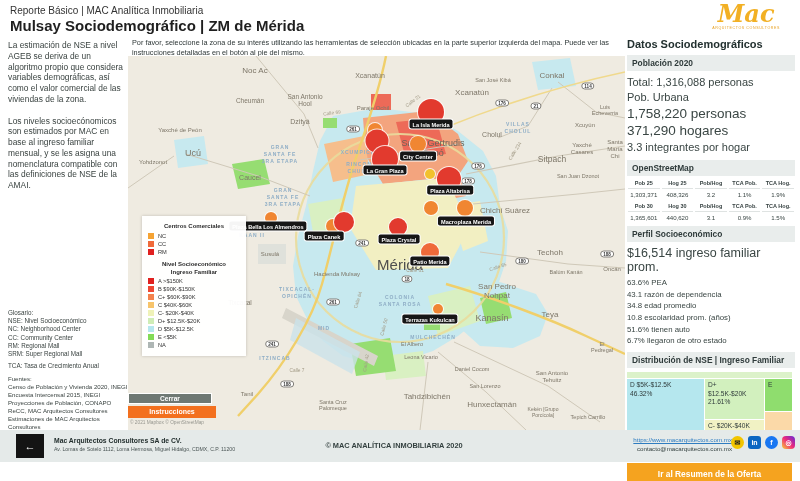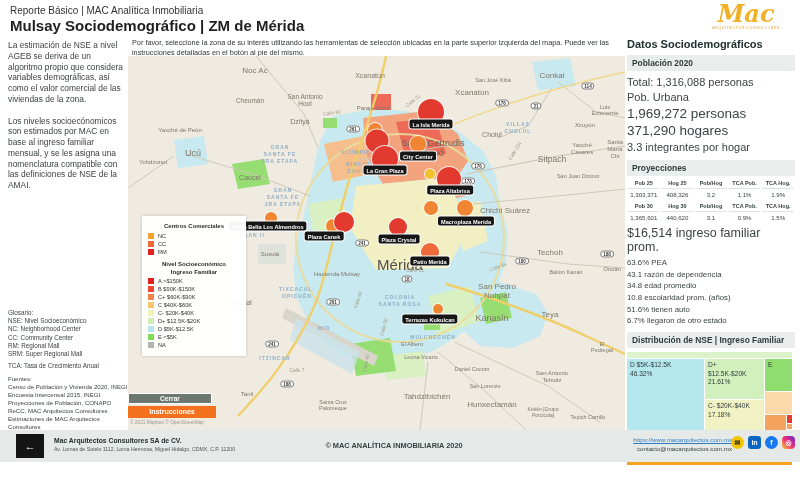--- a/index.html
+++ b/index.html
@@ -362,25 +362,25 @@
   <div class="btn-instr">Instrucciones</div>
   <div class="attrib">© 2021 Mapbox © OpenStreetMap</div>
 </div>
 
 <div class="panel">
   <div class="panel-title">Datos Sociodemográficos</div>
 
   <div class="sec">Población 2020</div>
   <div class="pline">Total: 1,316,088 personas</div>
   <div class="pline">Pob. Urbana</div>
-  <div class="big">1,969,272 personas</div>
+  <div class="big">1,758,220 personas</div>
   <div class="big">371,290 hogares</div>
   <div class="pline">3.3 integrantes por hogar</div>
 
-  <div class="sec">Proyecciones</div>
+  <div class="sec">OpenStreetMap</div>
   <div class="proj-row">
 
       <div class="proj-col">
         <div class="proj-h">Pob 25</div>
         <div class="proj-v">1,303,371</div>
       </div>
 
       <div class="proj-col">
         <div class="proj-h">Hog 25</div>
         <div class="proj-v">408,326</div>
@@ -422,20 +422,21 @@
         <div class="proj-h">TCA Pob.</div>
         <div class="proj-v">0.9%</div>
       </div>
 
       <div class="proj-col">
         <div class="proj-h">TCA Hog.</div>
         <div class="proj-v">1.5%</div>
       </div>
     </div>
 
+  <div class="sec">Perfil Socioeconómico</div>
   <div class="ingreso">$16,514 ingreso familiar prom.</div>
   <div>
 
   <div class="stat">63.6% PEA</div>
       <div class="stat">43.1 razón de dependencia</div>
       <div class="stat">34.8 edad promedio</div>
       <div class="stat">10.8 escolaridad prom. (años)</div>
       <div class="stat">51.6% tienen auto</div>
       <div class="stat">6.7% llegaron de otro estado</div>
     </div>

